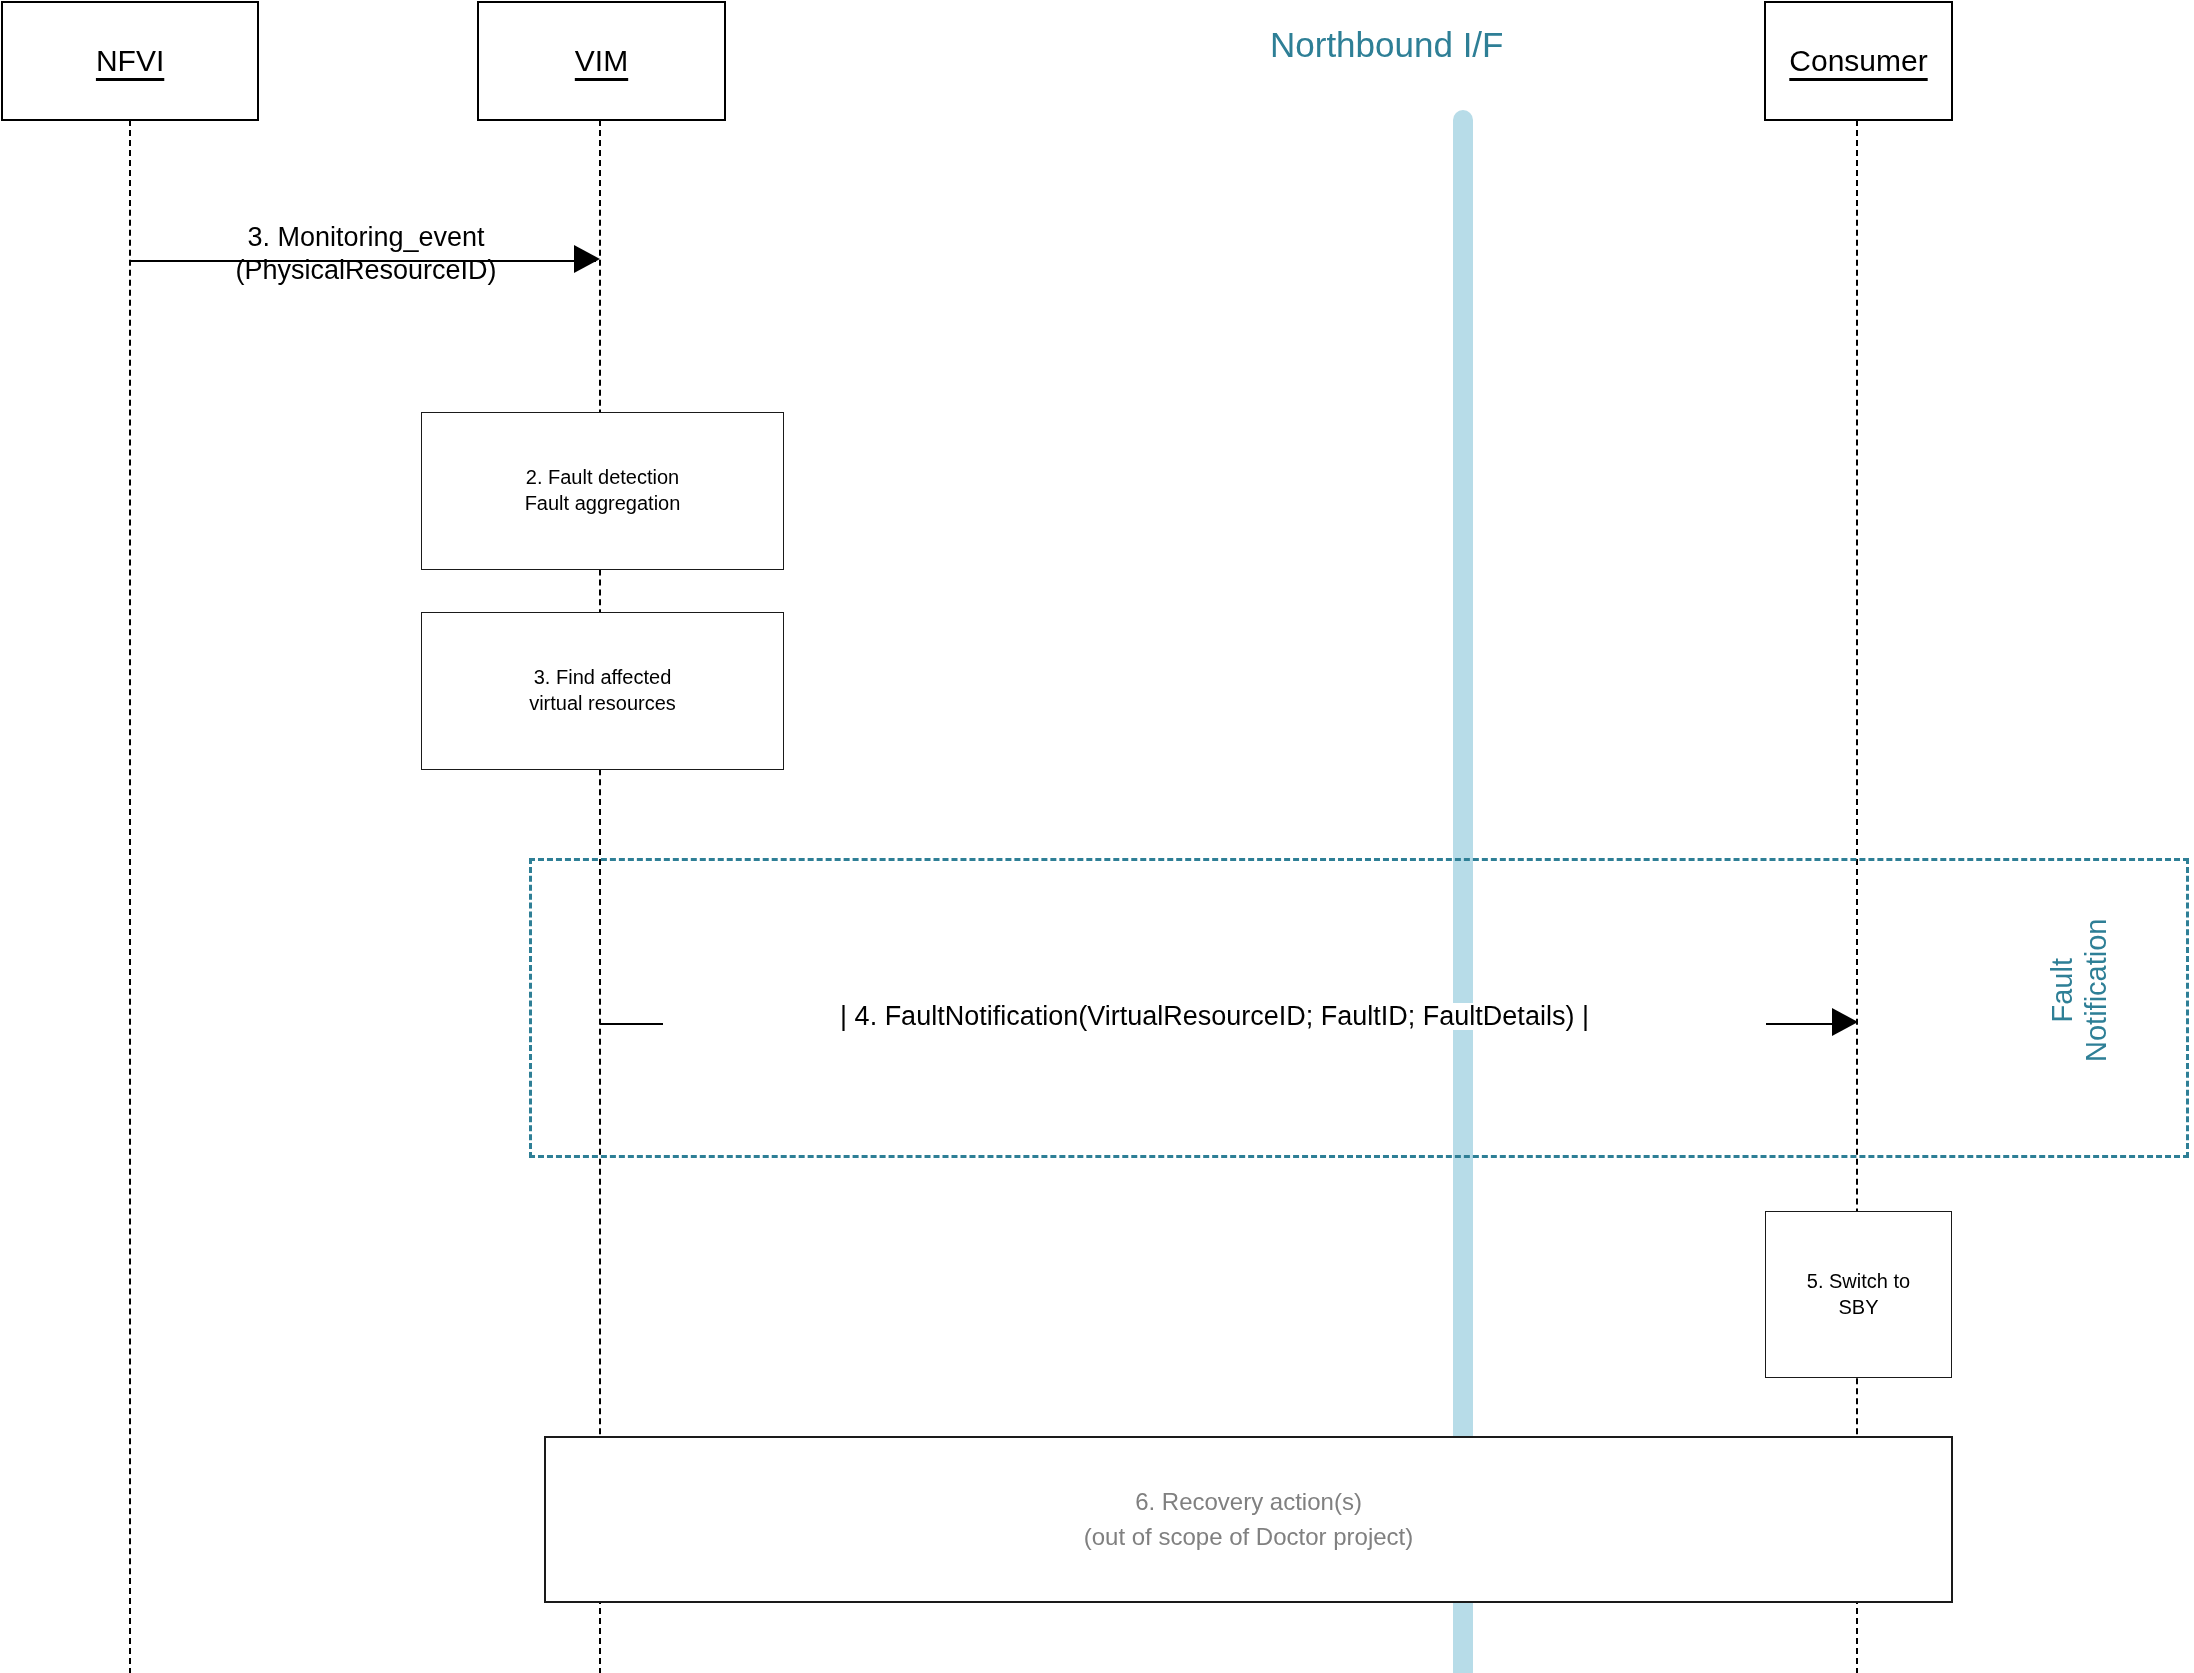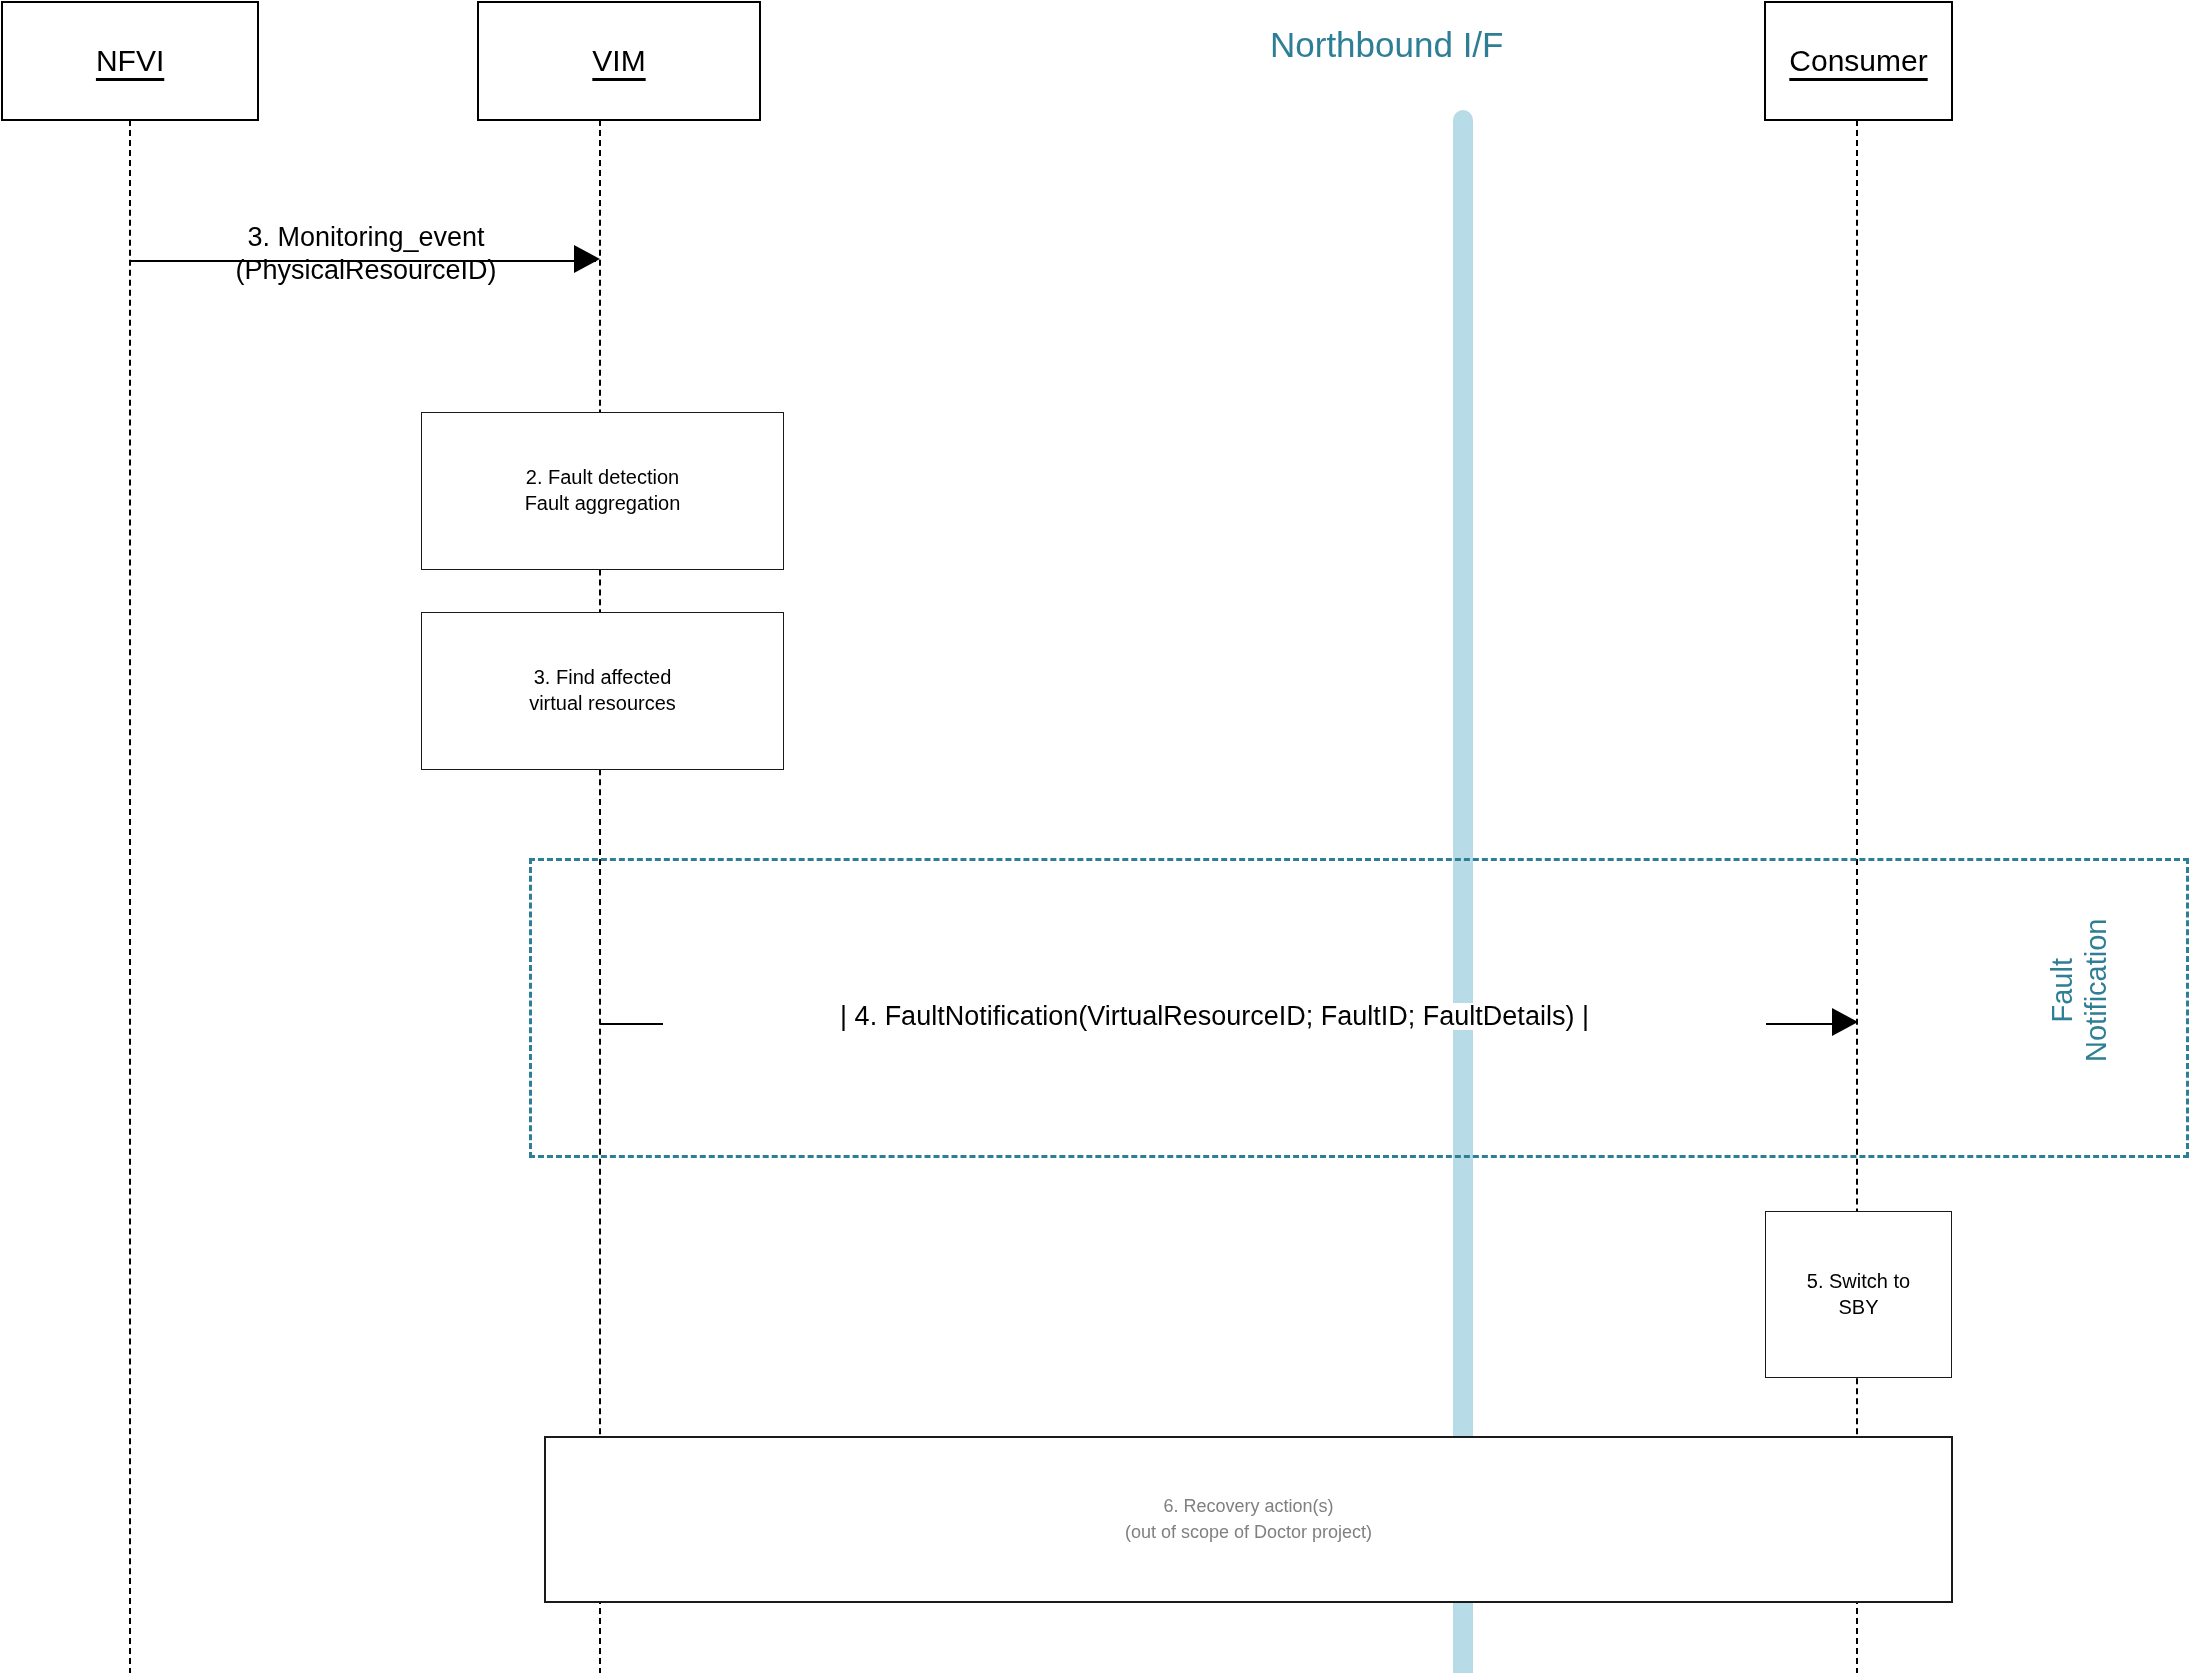--- a/index.html
+++ b/index.html
@@ -80,21 +80,21 @@
     font-size: 20px;
     color: #000000;
     line-height: 1.28;
     white-space: nowrap;
   }
   .act-box.wide {
     border-width: 2.3px;
   }
   .act-box.wide .line {
     color: #808080;
-    font-size: 18px;
+    font-size: 24px;
     line-height: 1.42;
   }
 
   
   .msg-line {
     position: absolute;
     height: 0;
     border-top: 2.3px solid #000000;
     z-index: 4;
   }
@@ -149,21 +149,21 @@
   <div class="lifeline" style="left:599px; top:110px; height:1564px;"></div>
   <div class="lifeline" style="left:1856px; top:110px; height:1564px;"></div>
 
   <div class="nb-bar" style="left:1453px; top:110px; width:20px; height:1564px;"></div>
   <div class="nb-title" style="left:1270px; top:27px;text-align:center;">Northbound I/F</div>
 
   <div class="actor-box" style="left:1.1px; top:1.1px; width:258px; height:120px;">
     <span class="actor-label">NFVI</span>
   </div>
 
-  <div class="actor-box" style="left:477px; top:1.1px; width:284px; height:120px;">
+  <div class="actor-box" style="left:477px; top:1.1px; width:249px; height:120px;">
     <span class="actor-label">VIM</span>
   </div>
 
   <div class="actor-box" style="left:1764px; top:1.1px; width:189px; height:120px;">
     <span class="actor-label">Consumer</span>
   </div>
 
   <div class="msg-line" style="left:131px; top:260px; width:465px;"></div>
   <div class="msg-head" style="left:574px; top:245px;"></div>
   <div class="msg-label" style="left:169px; top:221px; width:394px;">

